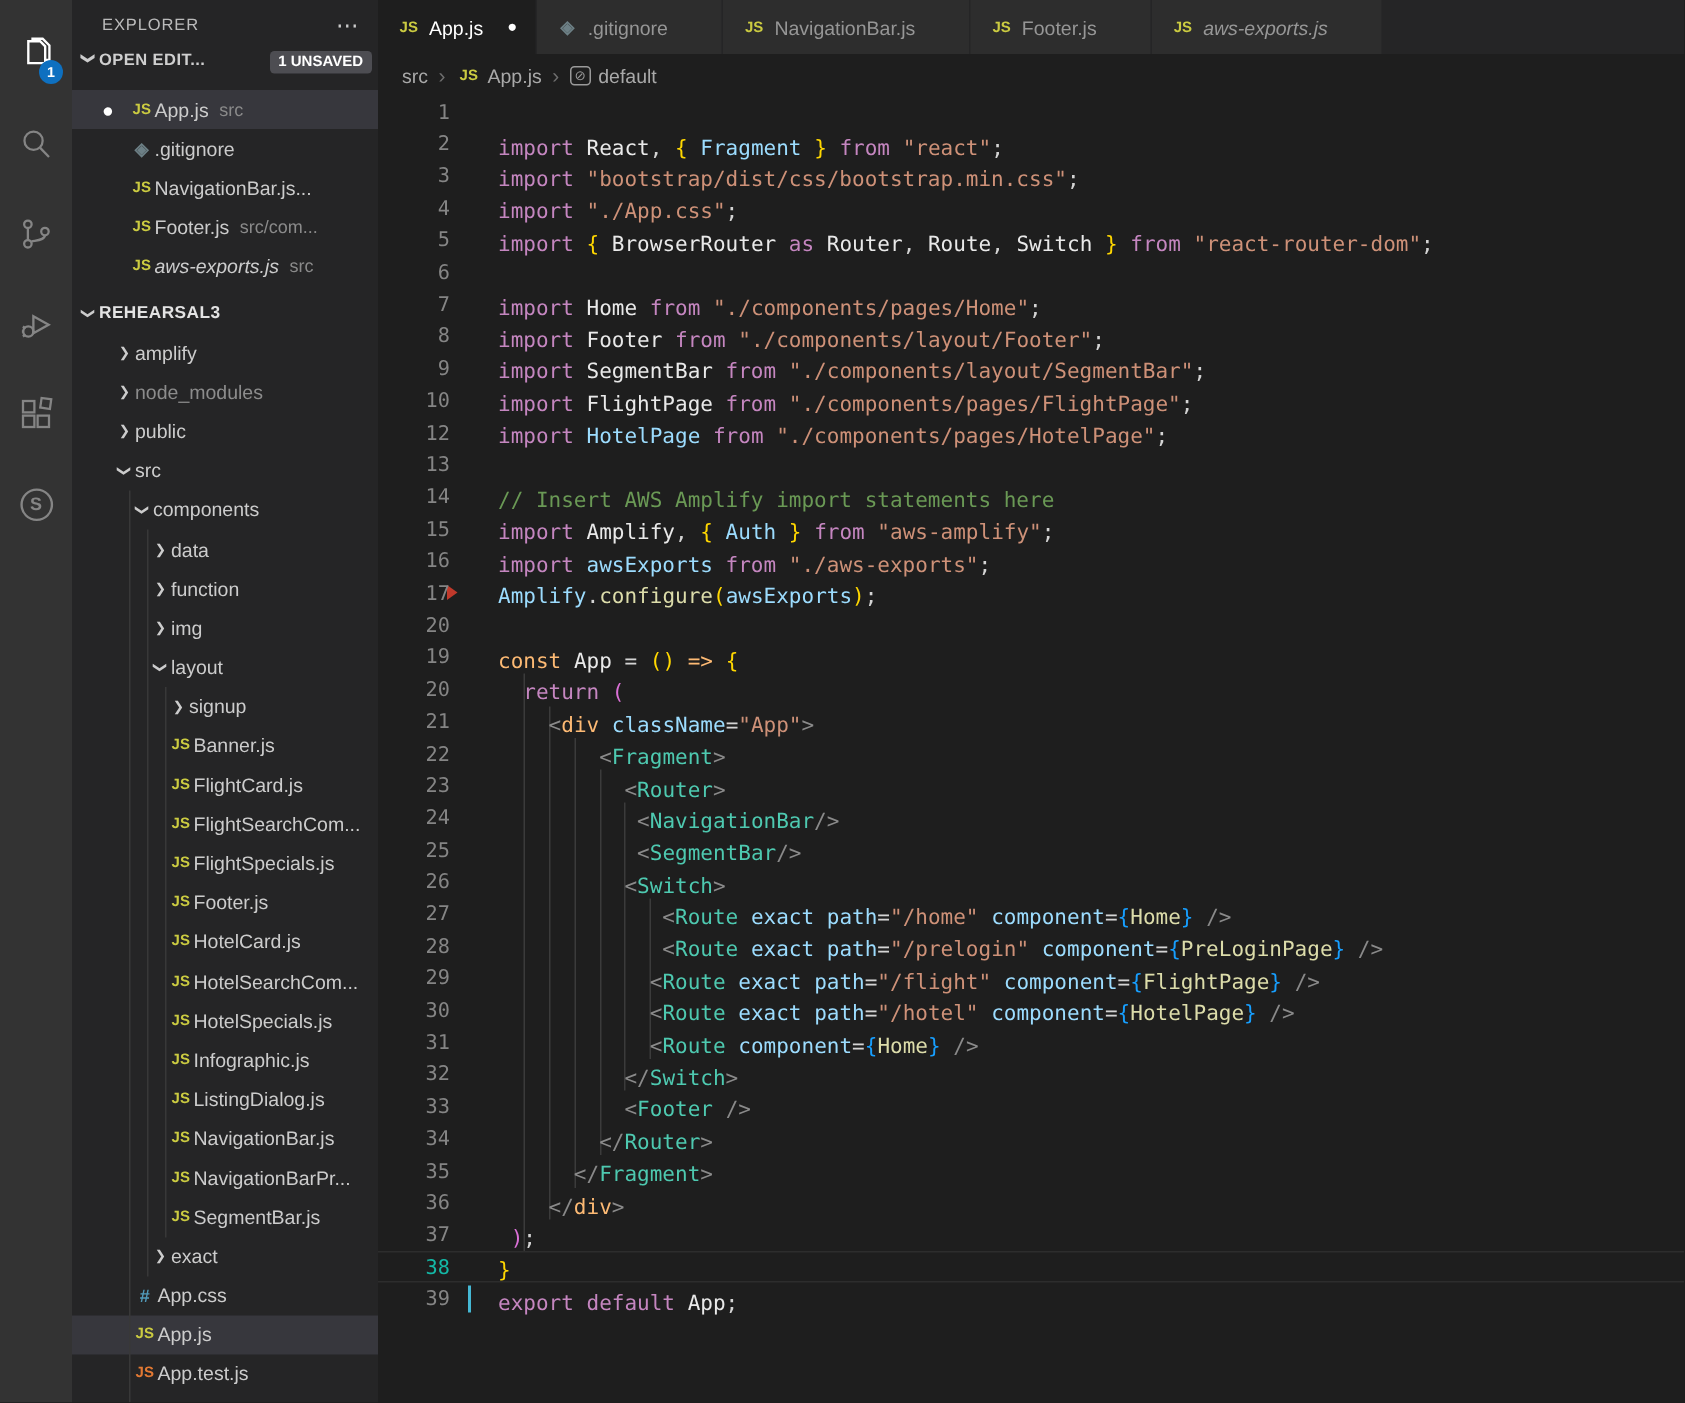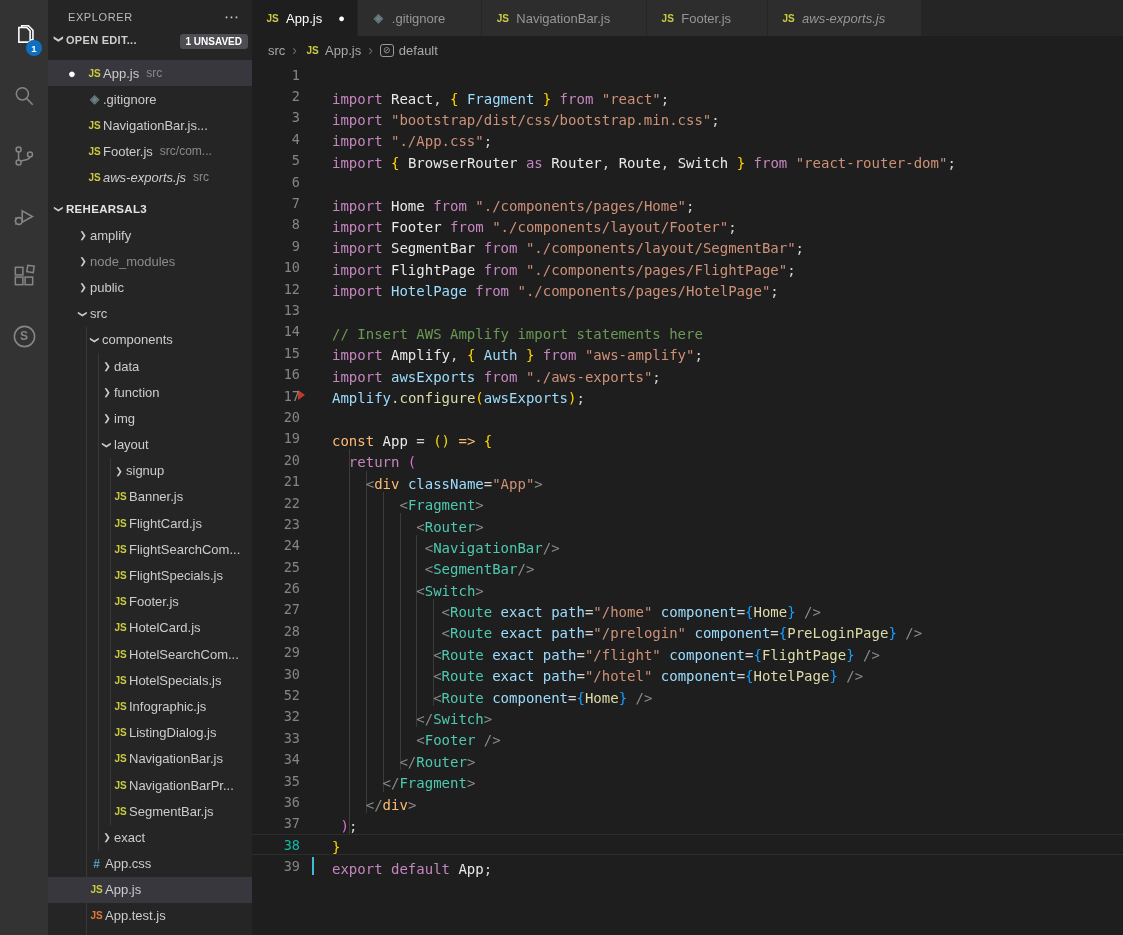--- a/index.html
+++ b/index.html
@@ -465,21 +465,21 @@
         </div>
         <div class="line">
           <span class="ln">29</span>
           <span class="ltext"><span class="seg-df">            </span><span class="seg-pu">&lt;</span><span class="seg-cl">Route</span><span class="seg-va"> exact path</span><span class="seg-df">=</span><span class="seg-st">"/hotel"</span><span class="seg-va"> component</span><span class="seg-df">=</span><span class="seg-p3">{</span><span class="seg-fn">HotelPage</span><span class="seg-p3">}</span><span class="seg-pu"> /&gt;</span></span>
         </div>
         <div class="line">
           <span class="ln">30</span>
           <span class="ltext"><span class="seg-df">            </span><span class="seg-pu">&lt;</span><span class="seg-cl">Route</span><span class="seg-va"> component</span><span class="seg-df">=</span><span class="seg-p3">{</span><span class="seg-fn">Home</span><span class="seg-p3">}</span><span class="seg-pu"> /&gt;</span></span>
         </div>
         <div class="line">
-          <span class="ln">52</span>
+          <span class="ln">31</span>
           <span class="ltext"><span class="seg-df">          </span><span class="seg-pu">&lt;/</span><span class="seg-cl">Switch</span><span class="seg-pu">&gt;</span></span>
         </div>
         <div class="line">
           <span class="ln">32</span>
           <span class="ltext"><span class="seg-df">          </span><span class="seg-pu">&lt;</span><span class="seg-cl">Footer</span><span class="seg-df"> </span><span class="seg-pu">/&gt;</span></span>
         </div>
         <div class="line">
           <span class="ln">33</span>
           <span class="ltext"><span class="seg-df">        </span><span class="seg-pu">&lt;/</span><span class="seg-cl">Router</span><span class="seg-pu">&gt;</span></span>
         </div>

